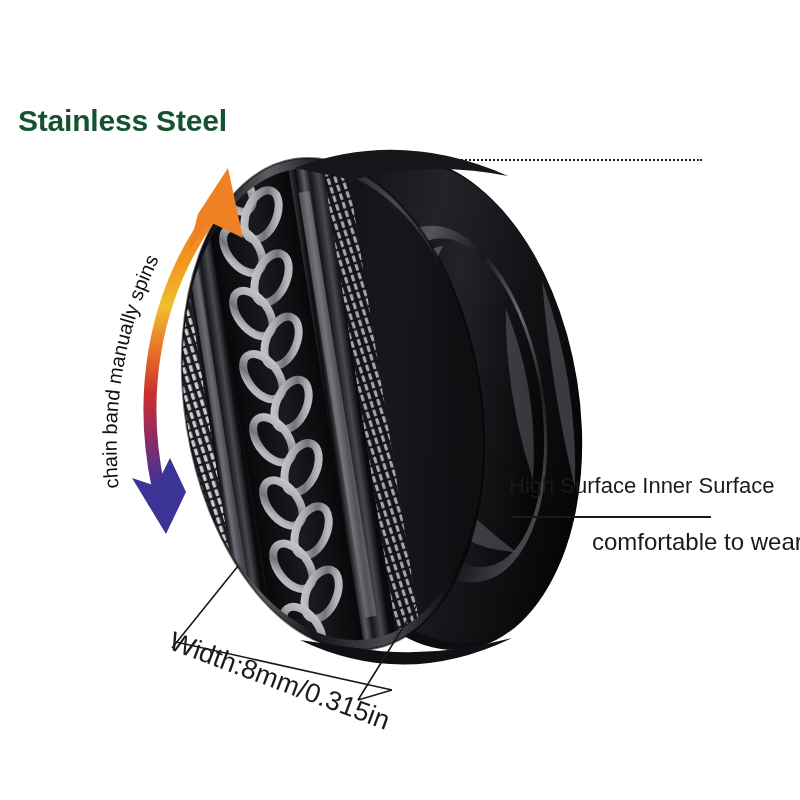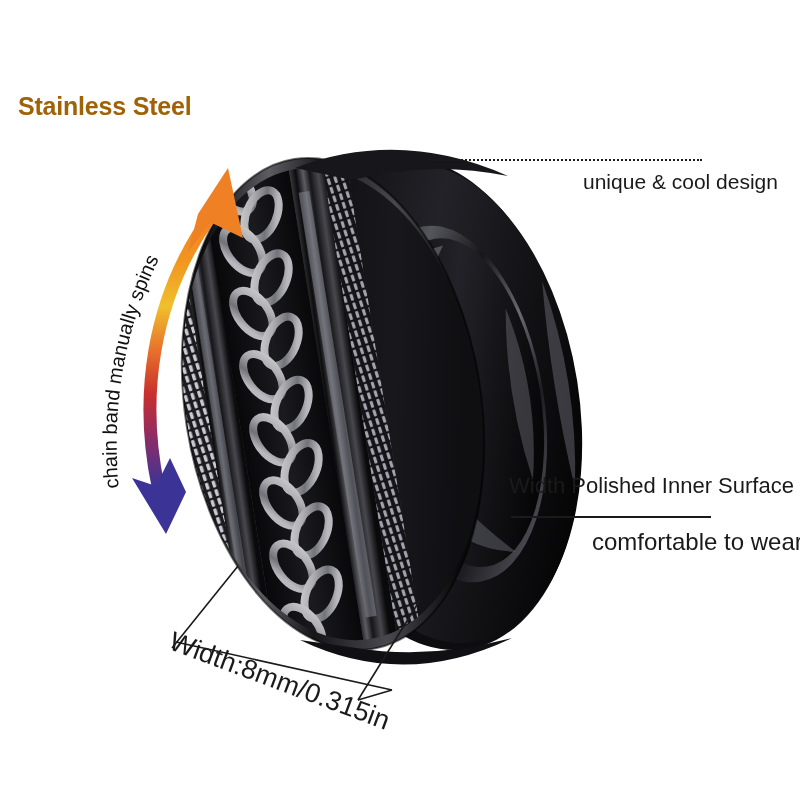--- a/index.html
+++ b/index.html
@@ -13,24 +13,24 @@
     height: 800px;
     background: #ffffff;
     overflow: hidden;
     font-family: "Liberation Sans", sans-serif;
   }
 
   
   #title {
     position: absolute;
     left: 18px;
-    top: 92px;
-    font-size: 25px;
+    top: 104px;
+    font-size: 30px;
     font-weight: bold;
-    color: #a16207;
+    color: #14532d;
     letter-spacing: -0.2px;
     white-space: nowrap;
   }
 
   
   .anno {
     position: absolute;
     color: #1a1a1a;
     white-space: nowrap;
   }
@@ -273,20 +273,19 @@
       <line x1="176" y1="642" x2="392" y2="690"></line>
 
       <line x1="392" y1="690" x2="358" y2="700"></line>
     </g>
   </svg>
 
   <div id="leader-dotted"></div>
 
   <div id="leader-solid"></div>
 
-  <div class="anno" id="anno-chain-sub">unique &amp; cool design</div>
-
-  <div class="anno" id="anno-polish-title">Width Polished Inner Surface</div>
+
+  <div class="anno" id="anno-polish-title">High Surface Inner Surface</div>
   <div class="anno" id="anno-polish-sub">comfortable to wear</div>
 
   <div id="width-label">Width:8mm/0.315in</div>
 
 </div>
 
 </body></html>

